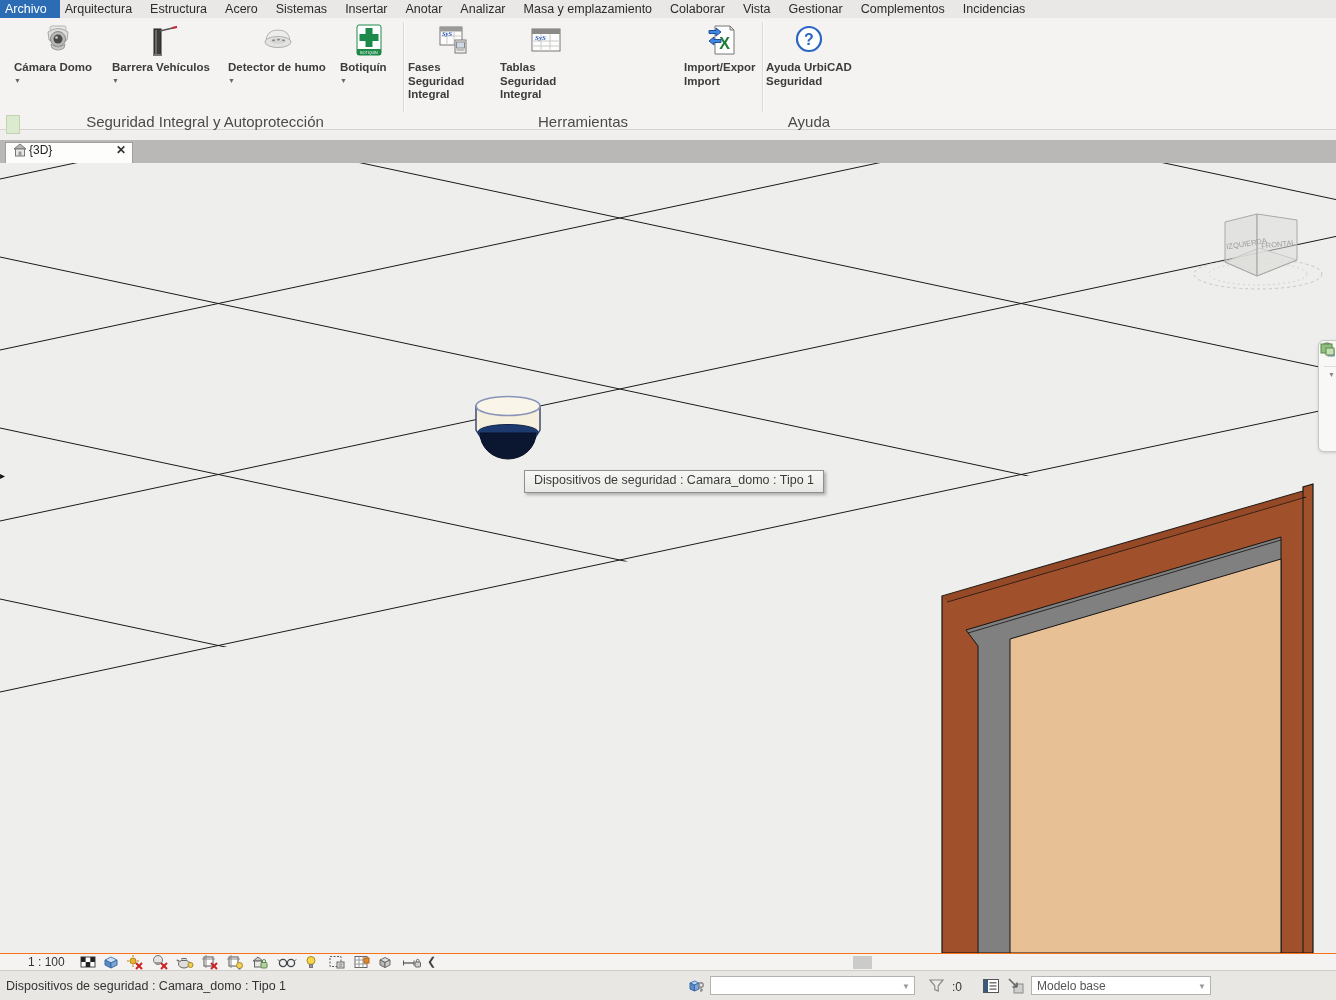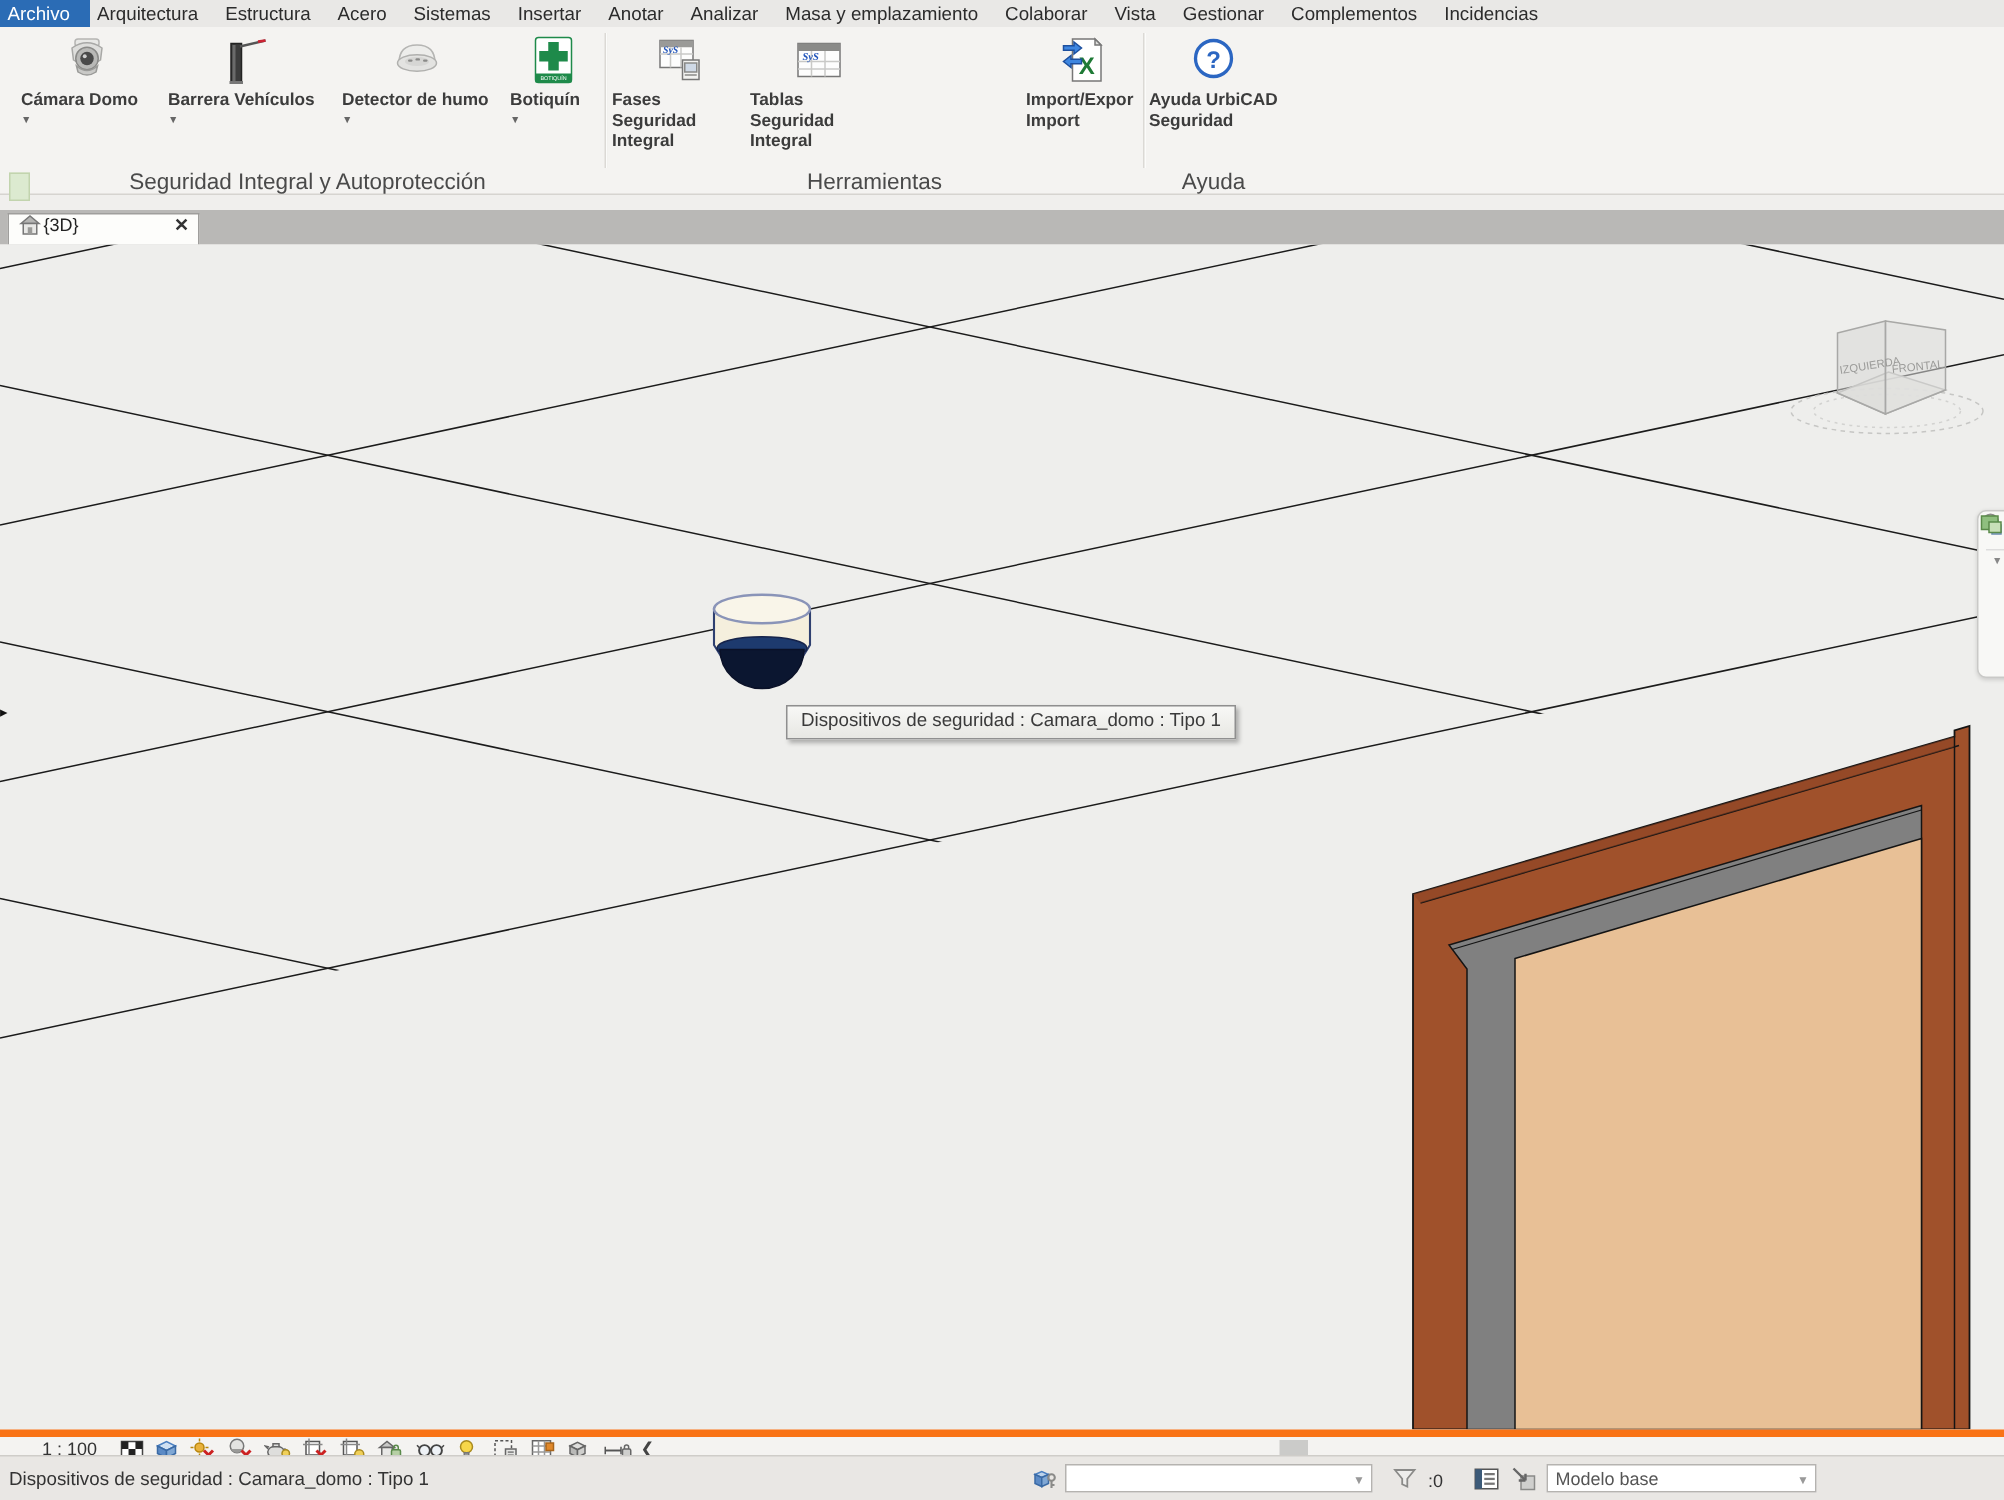--- a/index.html
+++ b/index.html
@@ -47,21 +47,21 @@
 
   
   .navpanel{position:absolute;left:1318px;top:177px;width:34px;height:112px;background:#f8f8f6;
             border:1px solid #c9c9c7;border-radius:6px;box-shadow:0 1px 3px rgba(0,0,0,.15);
             display:flex;flex-direction:column;align-items:flex-start;padding:8px 0 0 5px;box-sizing:border-box;}
   .navpanel .ncaret{font-size:7px;color:#888;margin:2px 0 6px 4px;}
   .navpanel .ndiv{width:22px;height:1px;background:#ddd;margin:2px 0;}
 
   
   .viewbar{position:absolute;left:0;top:953px;width:1336px;height:17px;background:#f4f3f1;
-           border-top:5px solid #f97316;display:block;}
+           border-top:1px solid #f97316;display:block;}
   .vscale{position:absolute;left:28px;top:1px;font-size:12px;color:#333;cursor:default;}
   .vcicon{position:absolute;top:0px;width:18px;height:16px;cursor:default;}
   .vchevron{position:absolute;left:381px;top:1px;font-size:11px;color:#444;cursor:default;}
   .hthumb{position:absolute;left:853px;top:2px;width:19px;height:13px;background:#cbcbc9;}
 
   
   .statusbar{position:absolute;left:0;top:970px;width:1336px;height:30px;background:#e9e7e4;
              border-top:1px solid #cfcdc9;}
   .smsg{position:absolute;left:6px;top:8px;font-size:12.5px;color:#333;white-space:nowrap;}
   .sicon{position:absolute;top:6px;width:18px;height:18px;}

